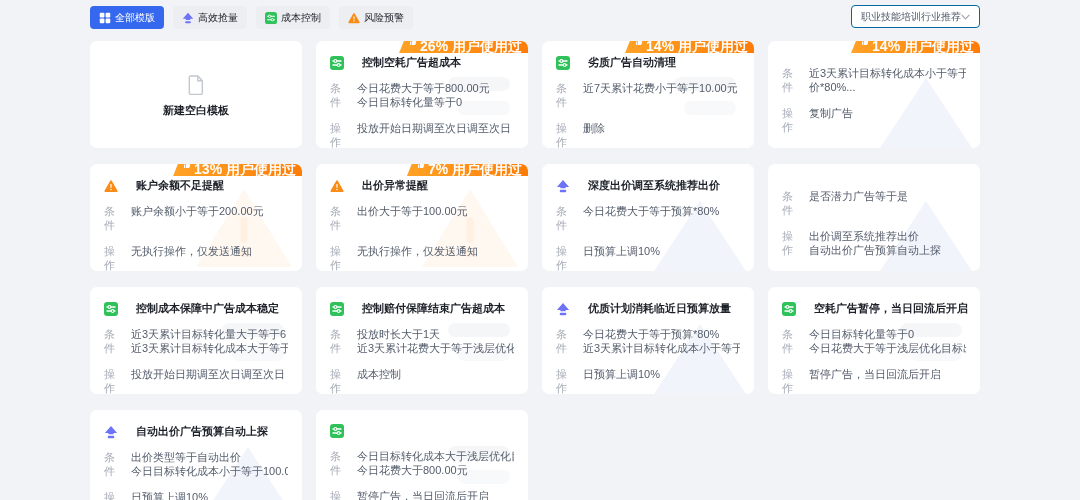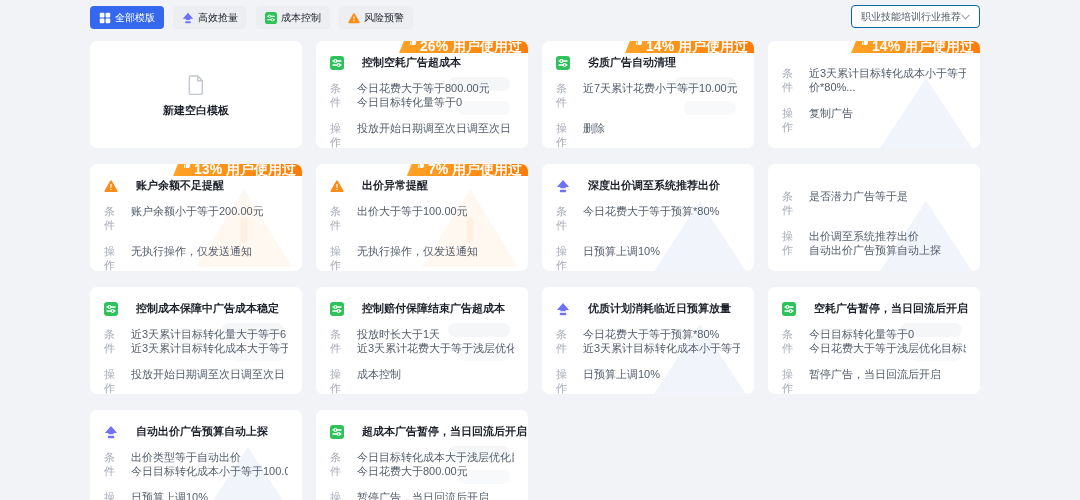--- a/index.html
+++ b/index.html
@@ -406,21 +406,20 @@
         </svg></span></div>
     <div class="card"><div class="titlerow">
         <span class="tic">
           <svg viewBox="0 0 16 16">
             <rect width="16" height="16" rx="3.5" fill="#2FC25B"></rect>
             <path d="M3.4 5.7 h9.2 M3.4 10.3 h9.2" stroke="#fff" stroke-width="1.5" stroke-linecap="round"></path>
             <circle cx="6.2" cy="5.7" r="1.6" fill="#2FC25B" stroke="#fff" stroke-width="1.2"></circle>
             <circle cx="9.8" cy="10.3" r="1.6" fill="#2FC25B" stroke="#fff" stroke-width="1.2"></circle>
           </svg>
         </span>
-        <span class="card-title">超成本广告暂停，当日回流后开启</span>
       </div><div class="meta">
         <span class="lab">条件</span>
         <div class="lines">
           <div>今日目标转化成本大于浅层优化目标出价*120%</div>
           <div>今日花费大于800.00元</div>
         </div>
       </div><div class="meta act">
         <span class="lab">操作</span>
         <div class="lines">
           <div>暂停广告，当日回流后开启</div>

